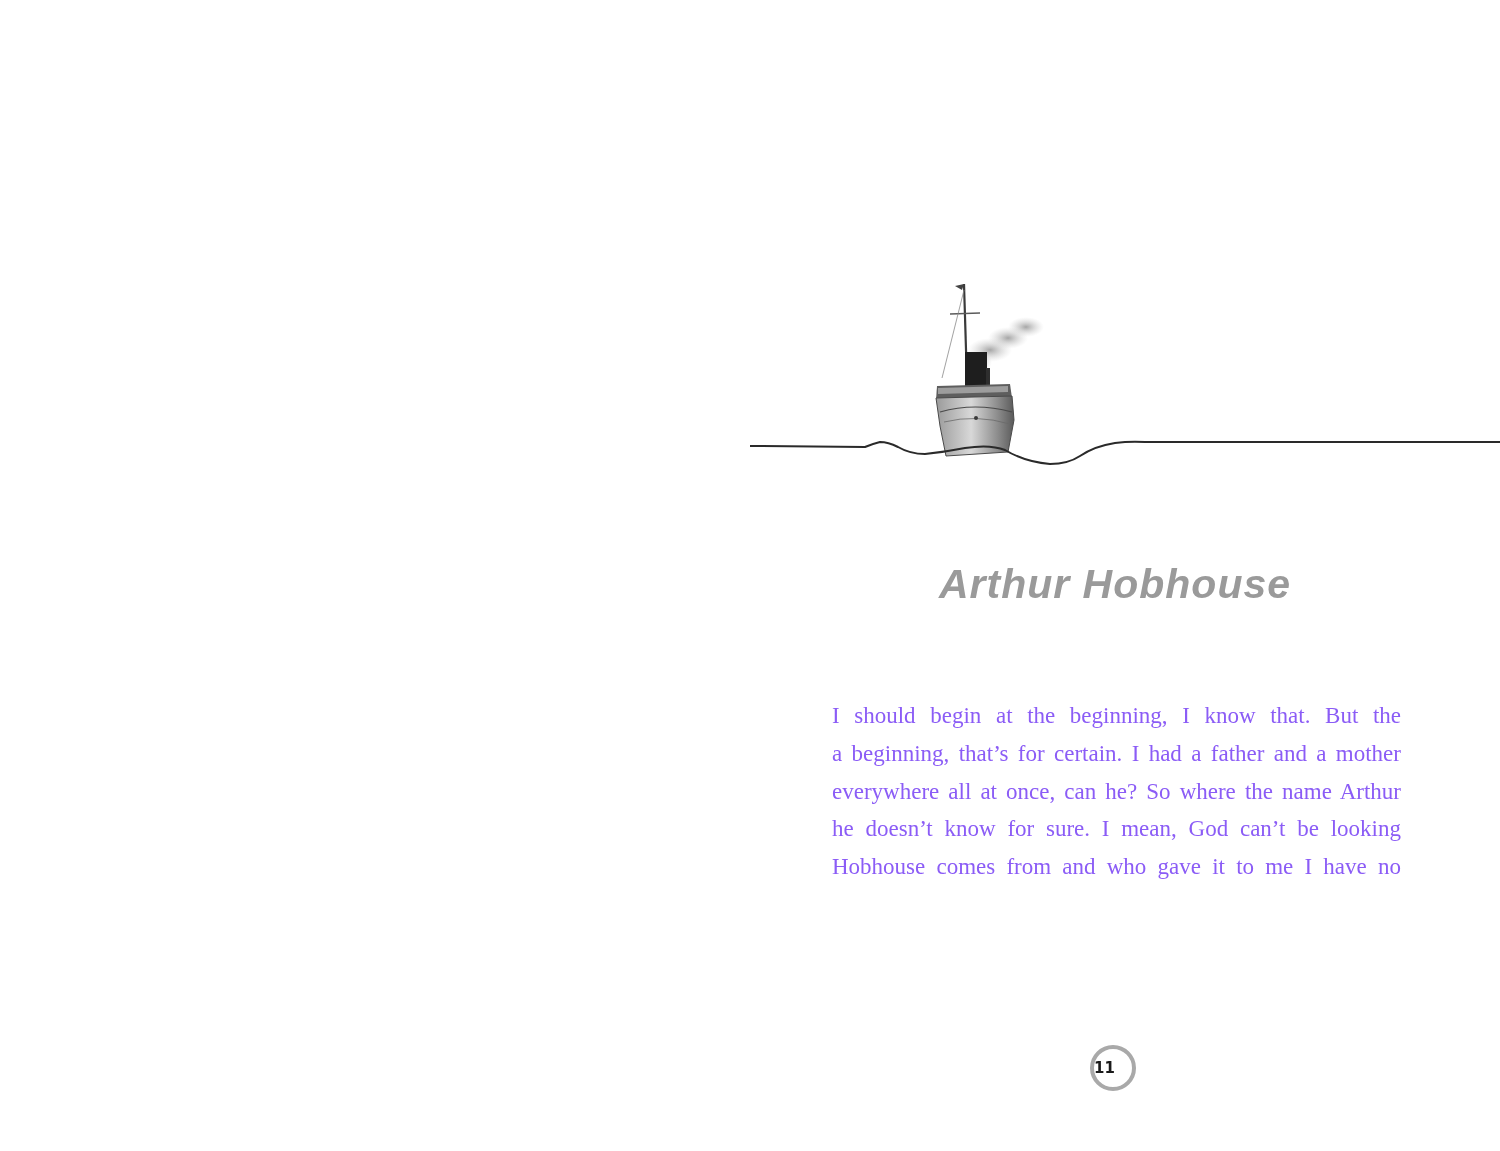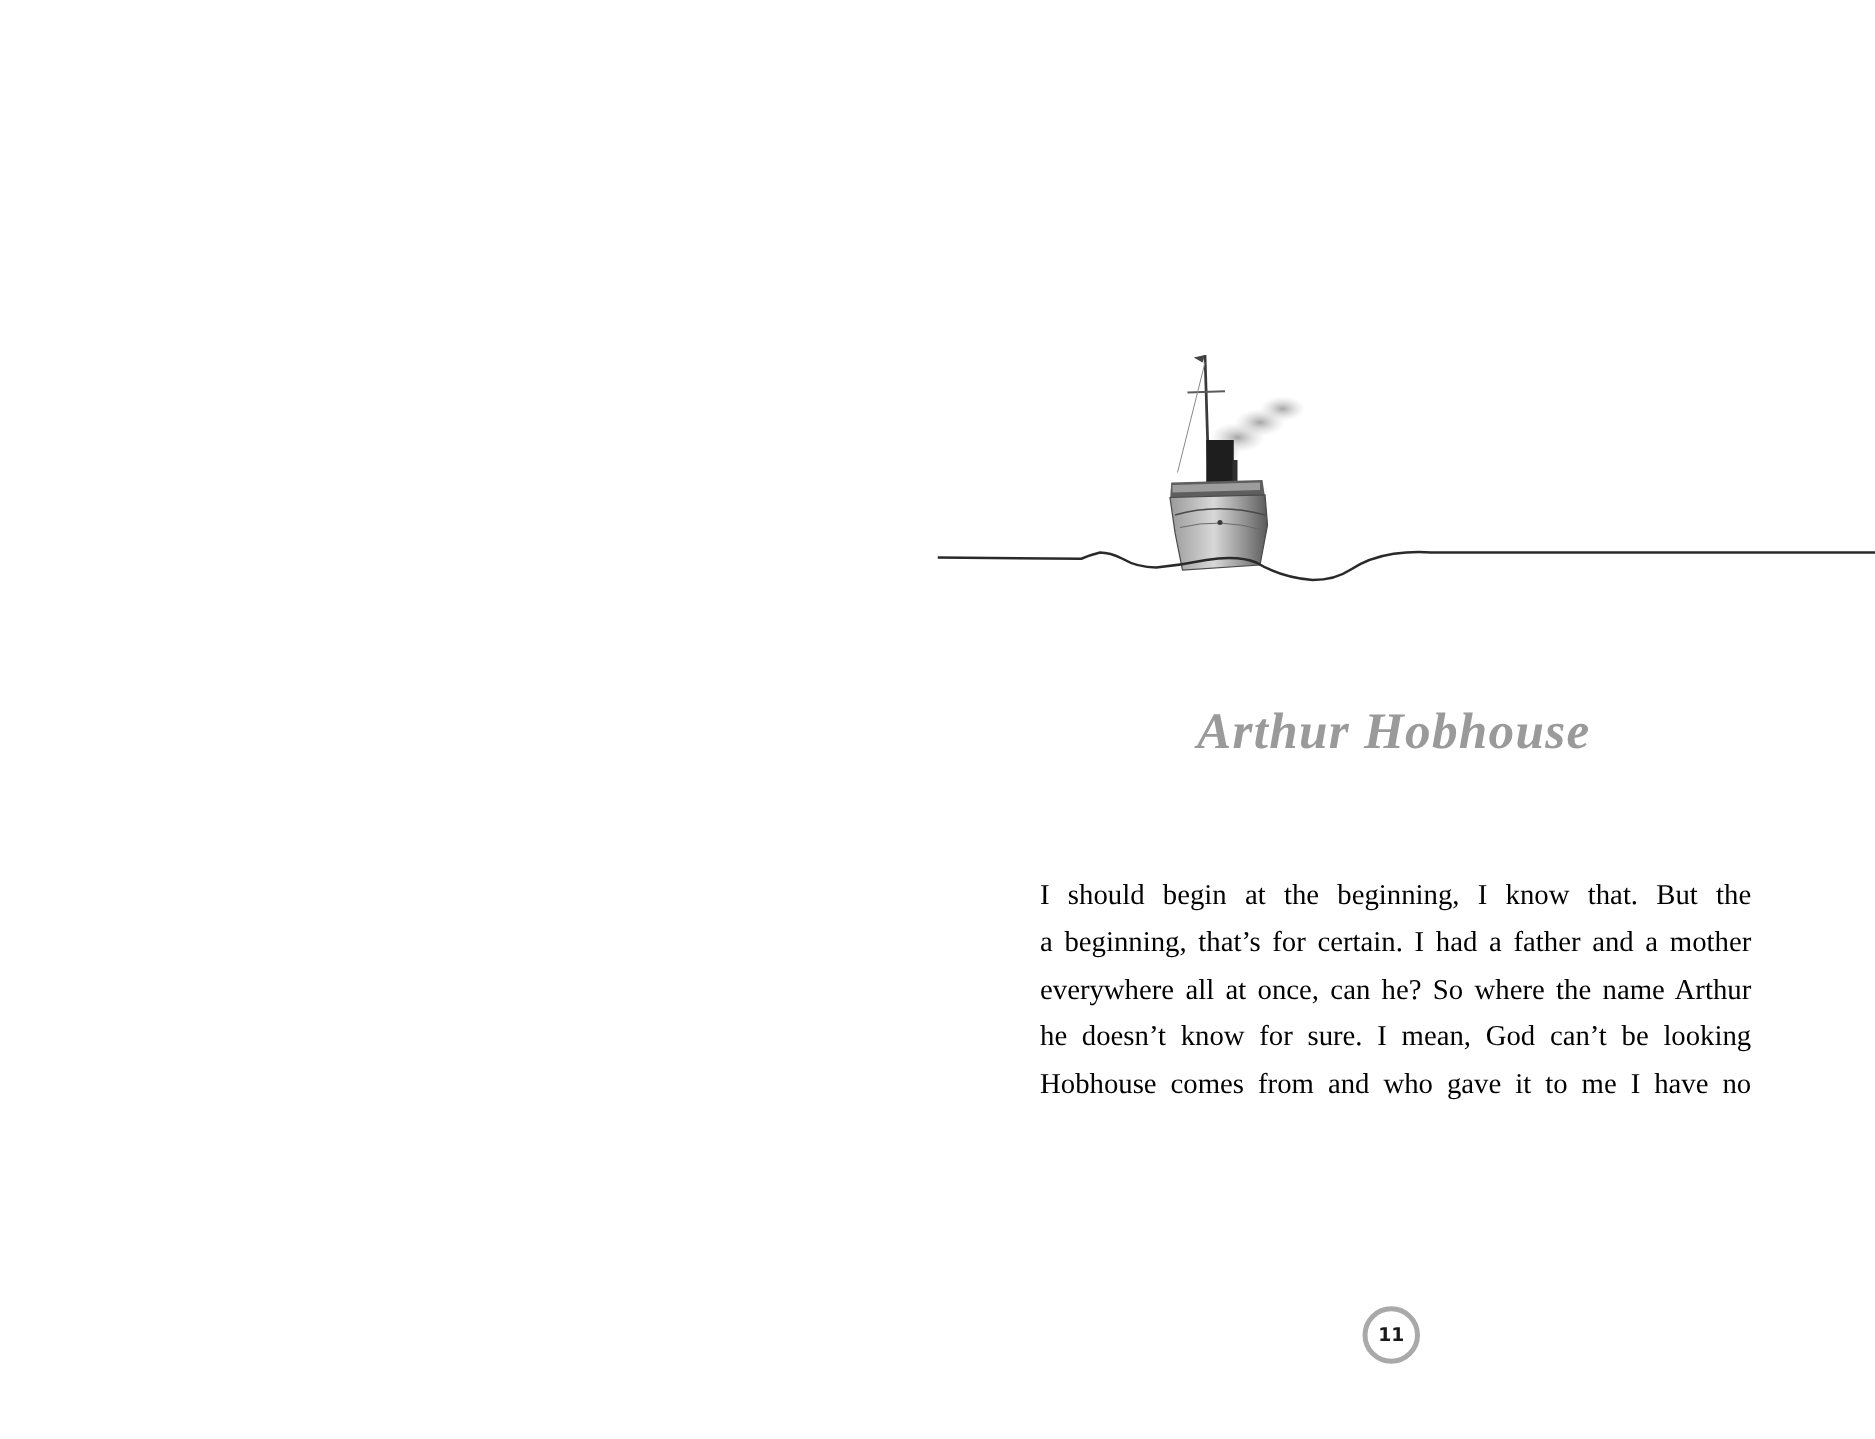--- a/index.html
+++ b/index.html
@@ -43,59 +43,59 @@
     }
     .illustration svg {
       display: block;
     }
     .chapter-title {
       position: absolute;
       left: 150px;
       top: 530px;
       width: 430px;
       text-align: center;
-      font-family: Liberation Serif, serif;
+      font-family: Liberation Sans, sans-serif;
       font-style: oblique;
       font-size: 41px;
       line-height: 55px;
       letter-spacing: 1px;
       color: #9a9a9a;
     }
     .chapter-title .title-line {
       display: block;
     }
     .body-text {
       position: absolute;
       left: 82px;
       top: 697px;
       width: 569px;
       font-family: "Liberation Serif", serif;
       font-size: 23px;
       line-height: 37.8px;
-      color: #000000;
+      color: #8b5cf6;
     }
     .body-text .line {
       display: block;
       text-align: justify;
       text-align-last: justify;
       white-space: nowrap;
       height: 37.8px;
     }
     .page-number {
       position: absolute;
       left: 340px;
       top: 1045px;
       width: 46px;
       height: 46px;
       border: 4px solid #a9a9a9;
       border-radius: 50%;
       box-sizing: border-box;
       display: flex;
       align-items: center;
-      justify-content: center;
+      justify-content: flex-start;
       font-family: "DejaVu Sans", sans-serif;
       font-weight: bold;
       font-size: 15px;
       color: #1a1a1a;
       background: #ffffff;
     }
   </style>
 </head>
 <body>
 

